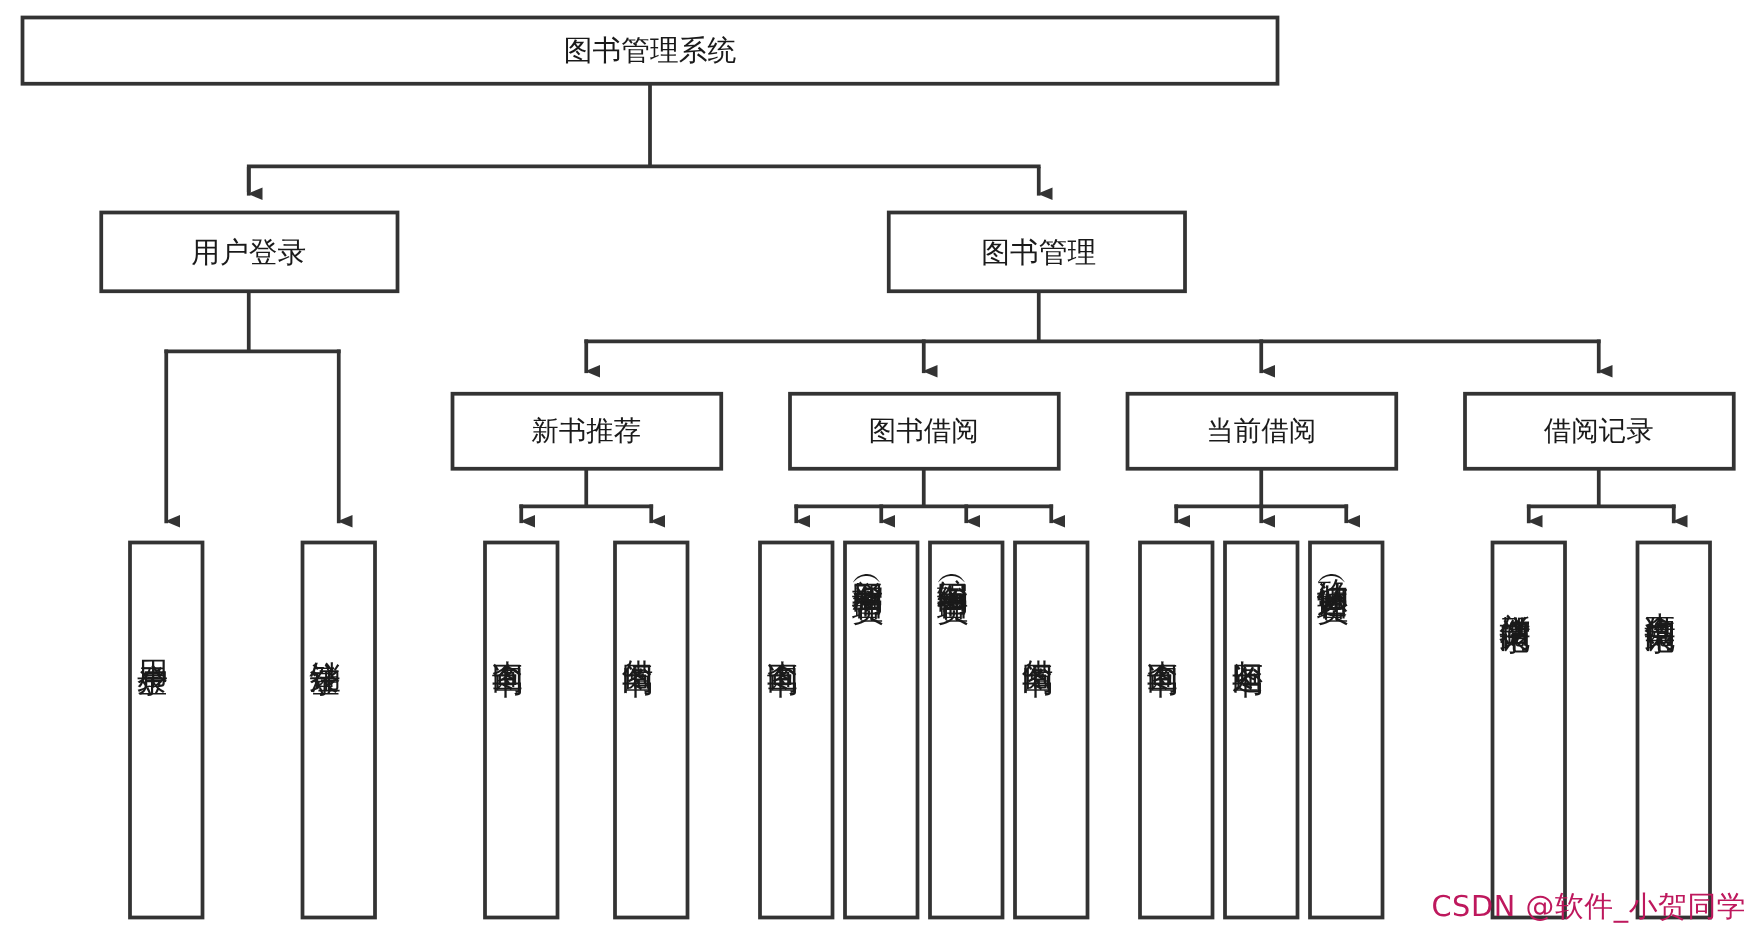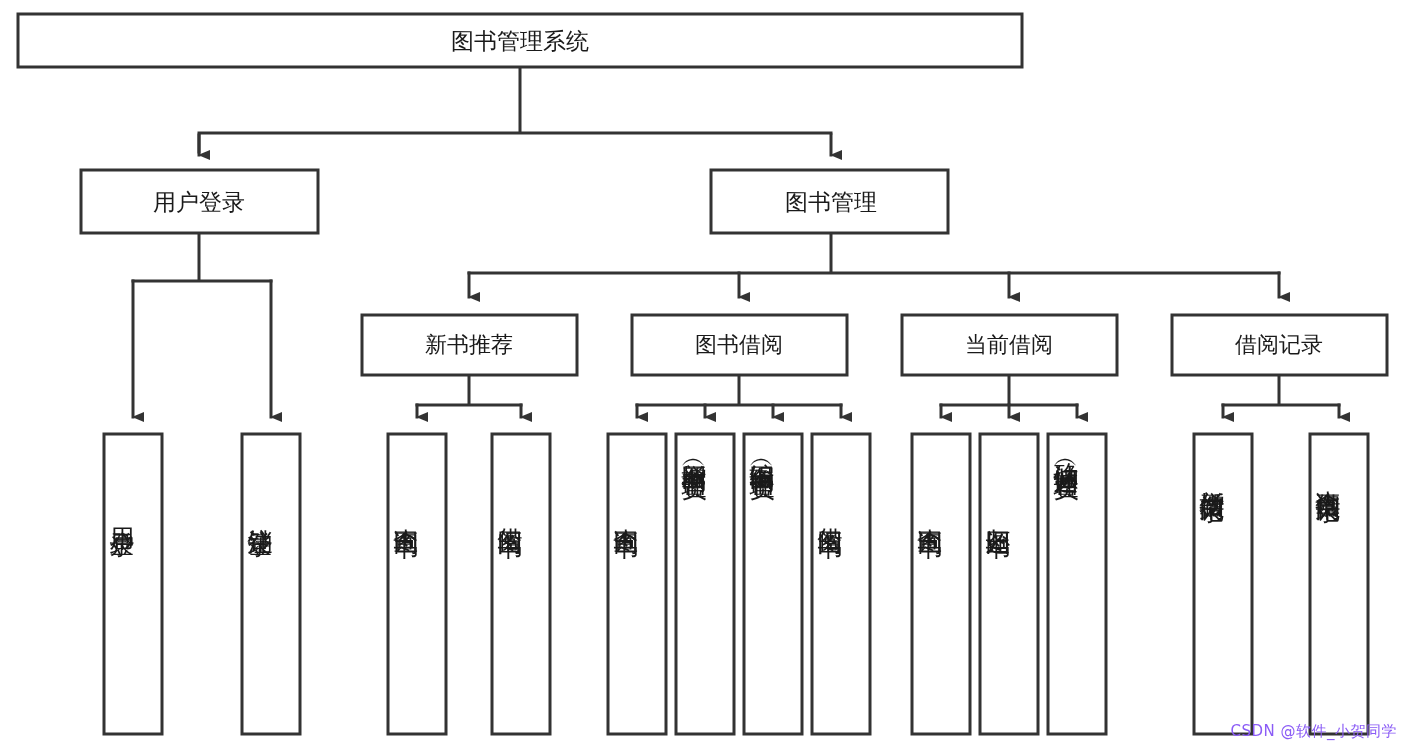--- a/index.html
+++ b/index.html
@@ -33,22 +33,22 @@
     stroke:#333333;
     stroke-width:3;
     fill:none;
     stroke-linecap:square;
   }
   .arrowhead{fill:#333333;}
   .watermark{
     position:absolute;
     right:8px;bottom:6px;
     font-family:"DejaVu Sans","Liberation Sans",sans-serif;
-    font-size:15px;
-    color:#8b5cf6;
+    font-size:23px;
+    color:#be185d;
     white-space:nowrap;
     letter-spacing:0.5px;
   }
   .vlabel{
     position:absolute;
     writing-mode:vertical-rl;
     text-orientation:upright;
     font-family:"DejaVu Sans","Liberation Sans",sans-serif;
     font-size:25px;
     color:#1a1a1a;

